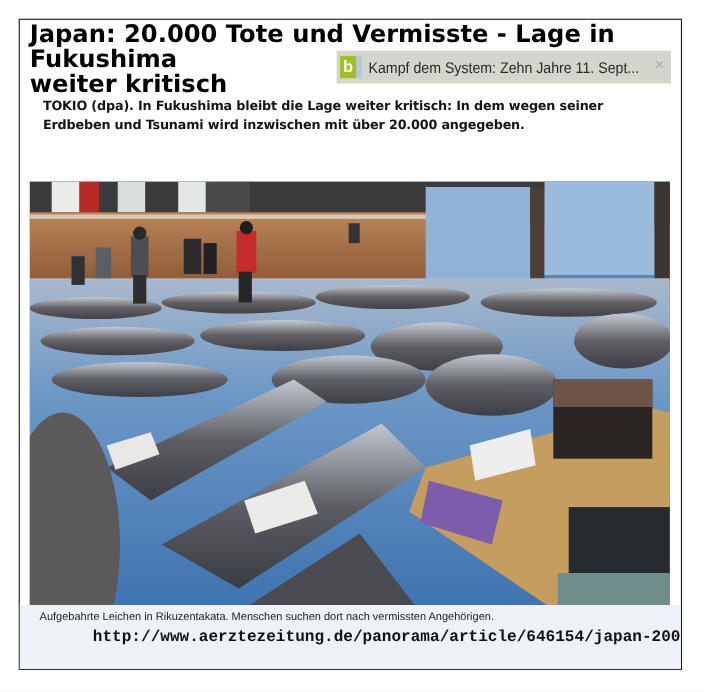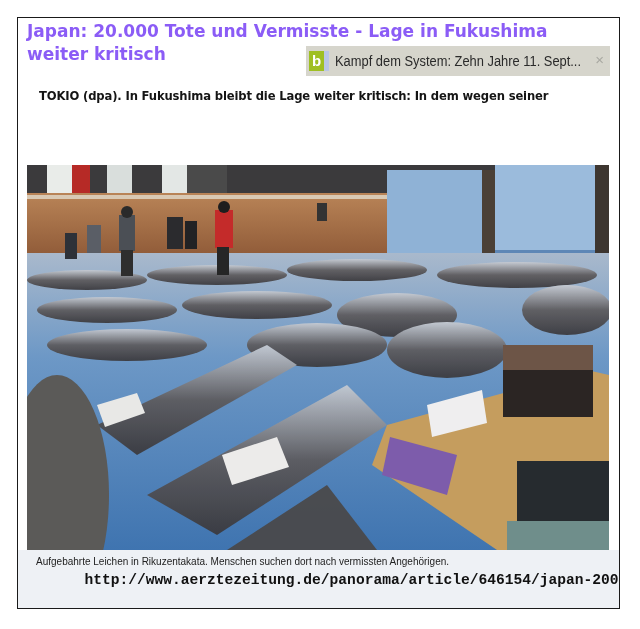--- a/index.html
+++ b/index.html
@@ -6,21 +6,21 @@
   body {
     width: 640px; height: 629px; background: #ffffff; position: relative; overflow: hidden;
     font-family: "DejaVu Sans", sans-serif;
   }
   .frame {
     position: absolute; left: 17px; top: 17px; width: 603px; height: 592px;
     border: 1px solid #1a1a1a; background: #ffffff; box-sizing: border-box;
   }
   .title {
     position: absolute; left: 27px; top: 20px; width: 560px;
-    font-size: 17px; font-weight: bold; color: #8b5cf6; line-height: 23px; margin: 0;
+    font-size: 22px; font-weight: bold; color: #000000; line-height: 23px; margin: 0;
   }
   .bookmark-bar {
     position: absolute; left: 306px; top: 46px; width: 304px; height: 30px;
     background: #d6d5cc; display: flex; align-items: center;
   }
   .bm-logo {
     width: 15px; height: 20px; margin-left: 3px; background: #9fbf22; color: #ffffff;
     font-weight: bold; font-size: 15px; line-height: 20px; text-align: center;
     font-family: "Liberation Sans", sans-serif;
   }
@@ -69,20 +69,21 @@
 
 <div class="bookmark-bar">
   <div class="bm-logo">b</div>
   <div class="bm-strip"></div>
   <div class="bm-text">Kampf dem System: Zehn Jahre 11. Sept...</div>
   <div class="bm-close">×</div>
 </div>
 
 <p class="body-text">
   <span>TOKIO (dpa). In Fukushima bleibt die Lage weiter kritisch: In dem wegen seiner</span>
+  <span>Erdbeben und Tsunami wird inzwischen mit über 20.000 angegeben.</span>
 </p>
 
 <div class="photo">
   <svg width="582" height="385" viewBox="0 0 582 385" xmlns="http://www.w3.org/2000/svg">
     <defs>
       <linearGradient id="wall" x1="0" y1="0" x2="0" y2="1">
         <stop offset="0" stop-color="#b98457"></stop>
           <stop offset="1" stop-color="#8a5534"></stop>
       </linearGradient>
       <linearGradient id="floor" x1="0" y1="0" x2="0" y2="1">

